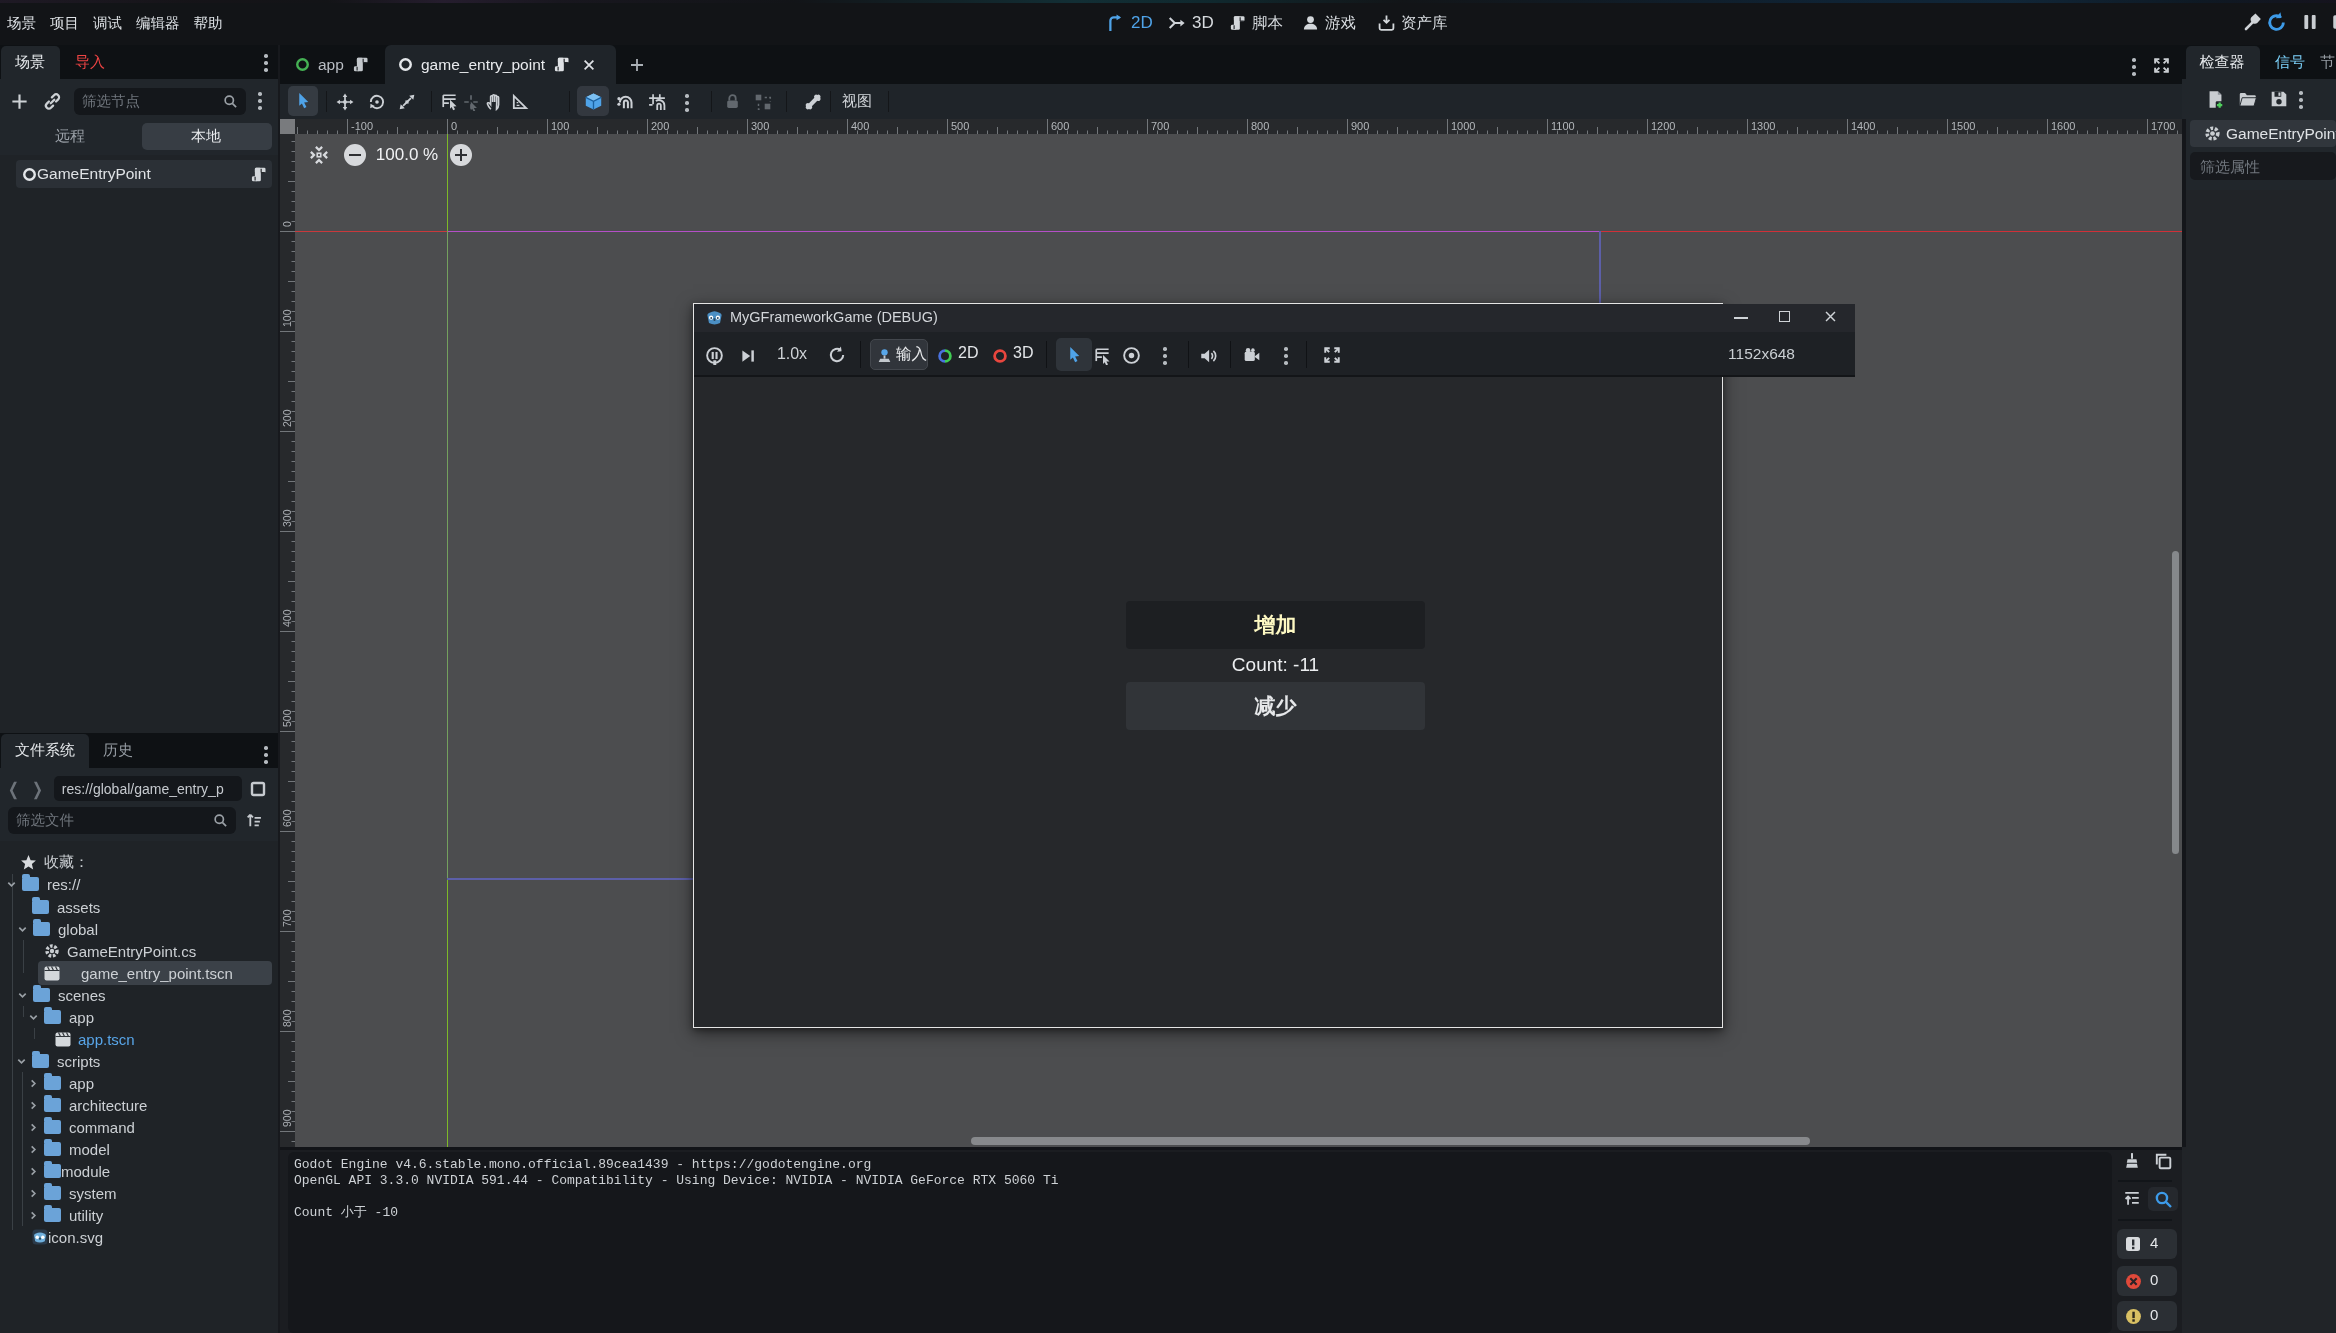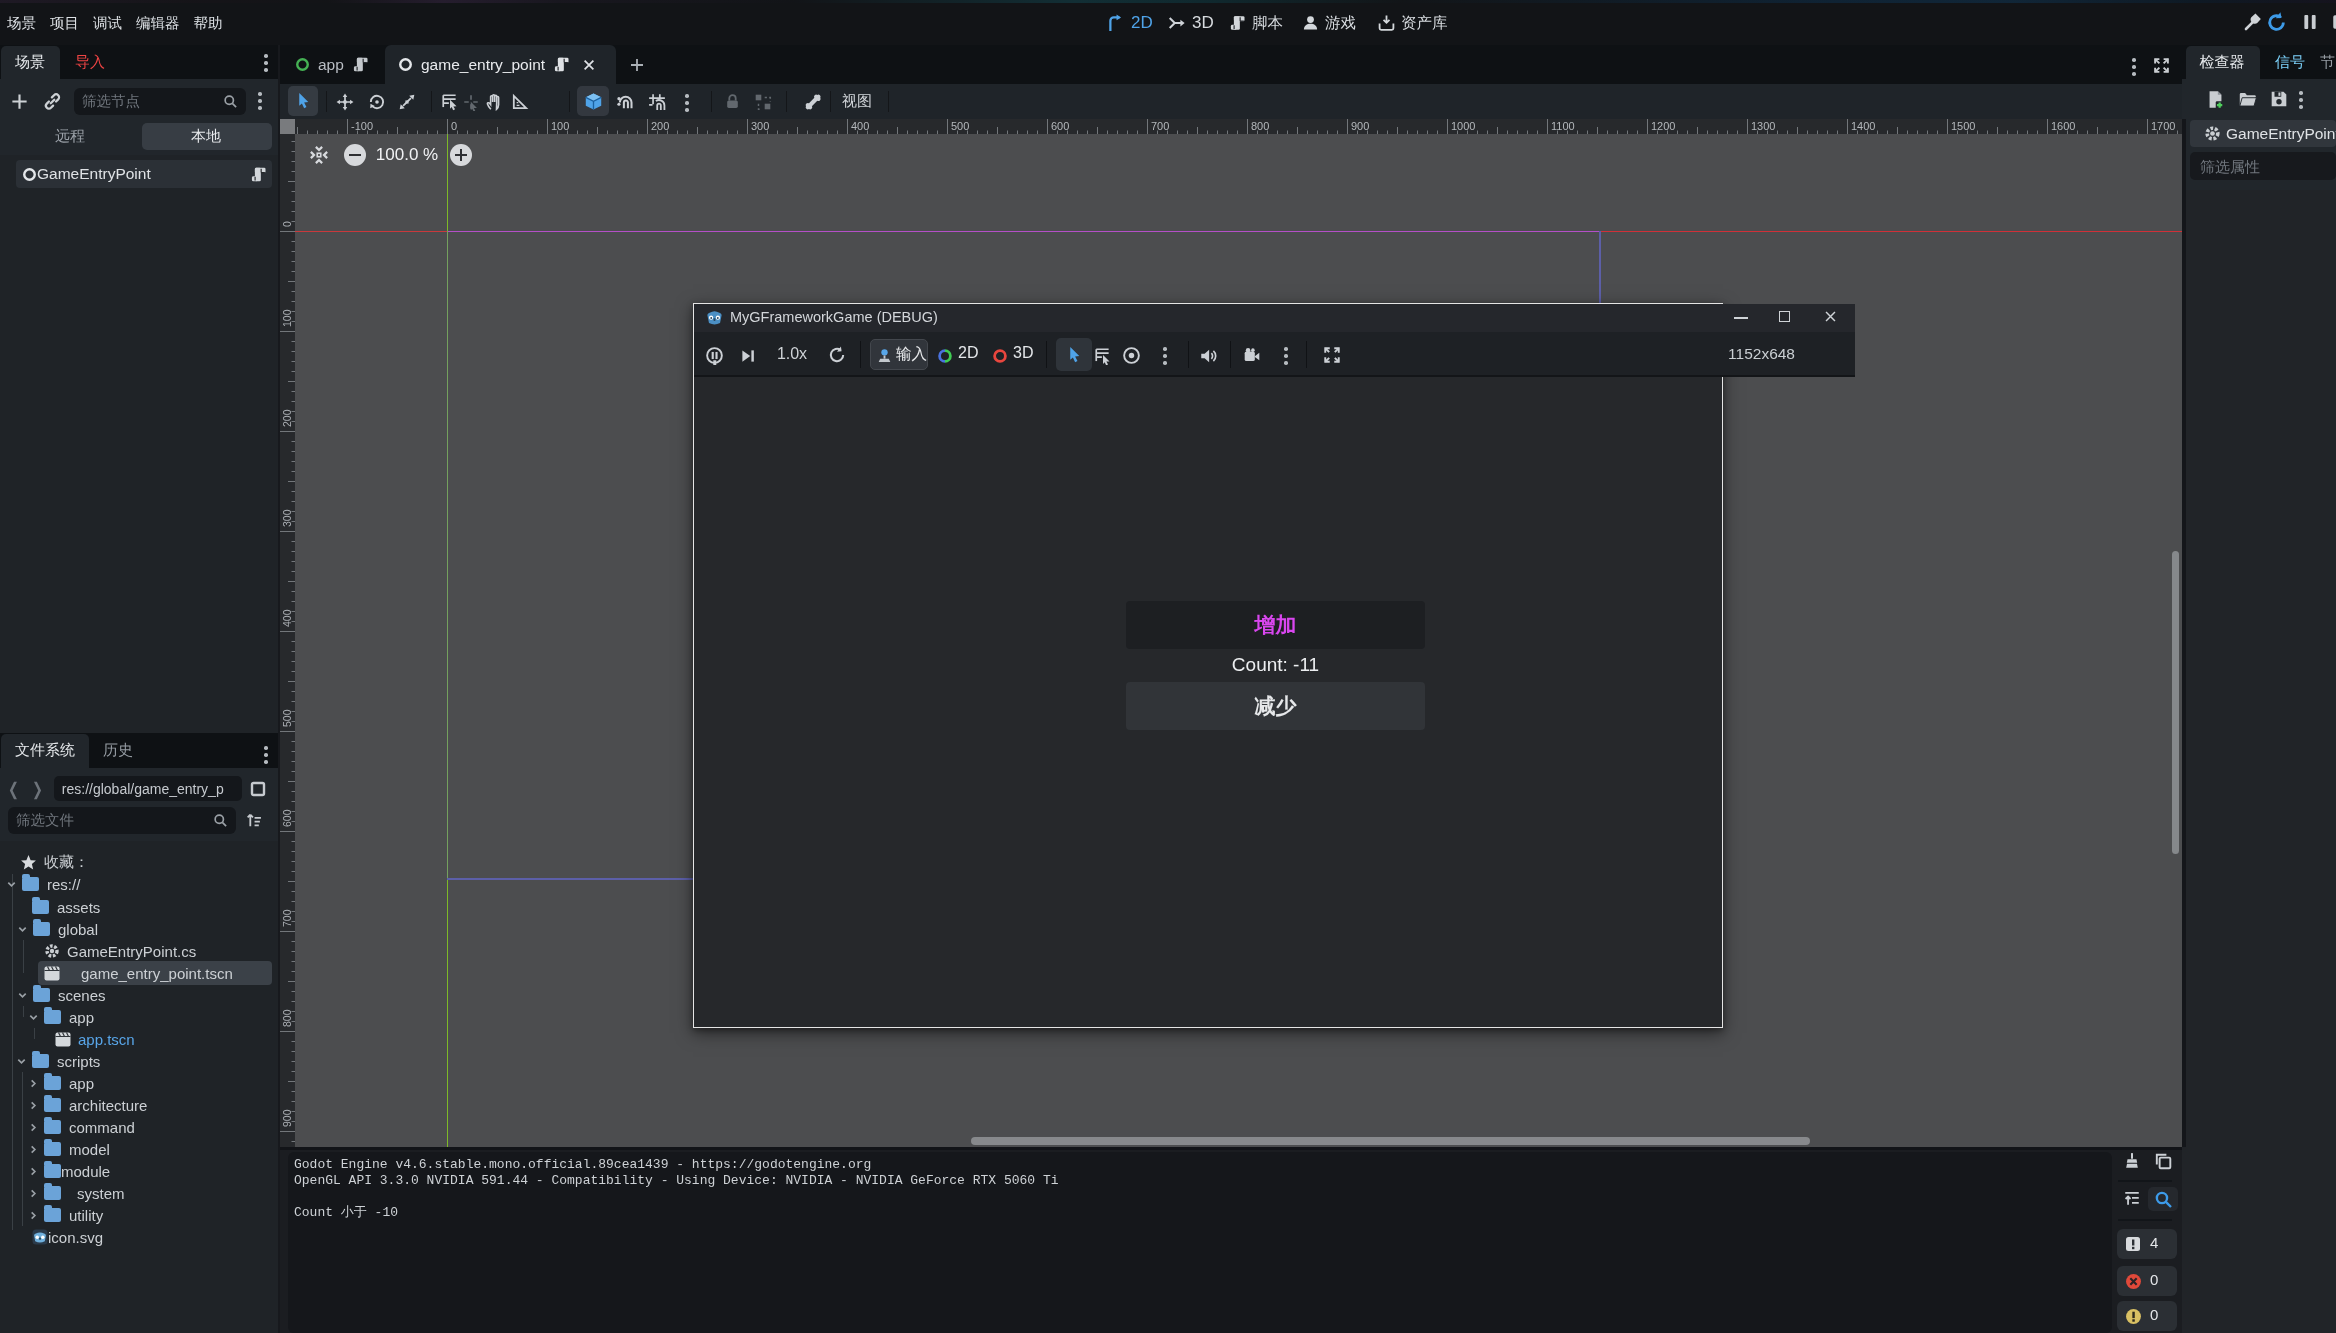--- a/index.html
+++ b/index.html
@@ -288,21 +288,21 @@
       <span class="fold"></span>
       <span style="margin-left:0">module</span>
     </div>
 <div class="row" style="left:0;top:342px;width:278px">
       <span style="width:28px"></span>
       <svg class="chev" width="11" height="11" viewBox="0 0 12 12">
         <path d="M4 2.5 L7.5 6 L4 9.5" stroke="#9aa0a6" stroke-width="1.8" fill="none"></path>
       </svg>
       <span style="width:5px"></span>
       <span class="fold"></span>
-      <span style="margin-left:16px">system</span>
+      <span style="margin-left:8px">system</span>
     </div>
 <div class="row" style="left:0;top:364px;width:278px">
       <span style="width:28px"></span>
       <svg class="chev" width="11" height="11" viewBox="0 0 12 12">
         <path d="M4 2.5 L7.5 6 L4 9.5" stroke="#9aa0a6" stroke-width="1.8" fill="none"></path>
       </svg>
       <span style="width:5px"></span>
       <span class="fold"></span>
       <span style="margin-left:8px">utility</span>
     </div>
@@ -1044,21 +1044,21 @@
           <svg width="18" height="18" viewBox="0 0 16 16">
             <g stroke="#ccd0d5" stroke-width="1.7" fill="none">
               <path d="M6 2H2v4M10 2h4v4M6 14H2v-4M10 14h4v-4"></path>
             </g>
             <path d="M2 2l3.5 3.5M14 2l-3.5 3.5M2 14l3.5-3.5M14 14l-3.5-3.5" stroke="#ccd0d5" stroke-width="1.7"></path>
           </svg>
         </div>
         <div class="abs" style="left:1013px;top:13px;width:88px;font-size:15.5px;color:#c9ced2;text-align:right">1152x648</div>
       </div>
 <div class="abs" style="left:432px;top:297px;width:299px;height:48px;background:#1d1f22;border-radius:4px"></div>
-<div class="abs" style="left:432px;top:297px;width:299px;height:48px;display:flex;align-items:center;justify-content:center;font-size:21px;font-weight:bold;color:#d946ef">增加</div>
+<div class="abs" style="left:432px;top:297px;width:299px;height:48px;display:flex;align-items:center;justify-content:center;font-size:21px;font-weight:bold;color:#fef9c3">增加</div>
 <div class="abs" style="left:432px;top:349px;width:299px;height:24px;display:flex;align-items:center;justify-content:center;font-size:19px;color:#eceef0">Count: -11</div>
 <div class="abs" style="left:432px;top:378px;width:299px;height:48px;background:#313438;border-radius:4px"></div>
 <div class="abs" style="left:432px;top:378px;width:299px;height:48px;display:flex;align-items:center;justify-content:center;font-size:21px;font-weight:bold;color:#e6e8ea">减少</div>
 </div>
 <div class="abs" style="left:676px;top:1003px;width:839px;height:8px;border-radius:4px;background:#87898c"></div>
 <div class="abs" style="left:1877px;top:417px;width:7px;height:303px;border-radius:3.5px;background:#85888b"></div>
 </div>
 
 <div class="abs" style="left:280px;top:1147px;width:1902px;height:186px;background:#1b1d21"></div>
 <div class="abs" style="left:288px;top:1152px;width:1824px;height:181px;border-radius:6px;background:#15171b"></div>

